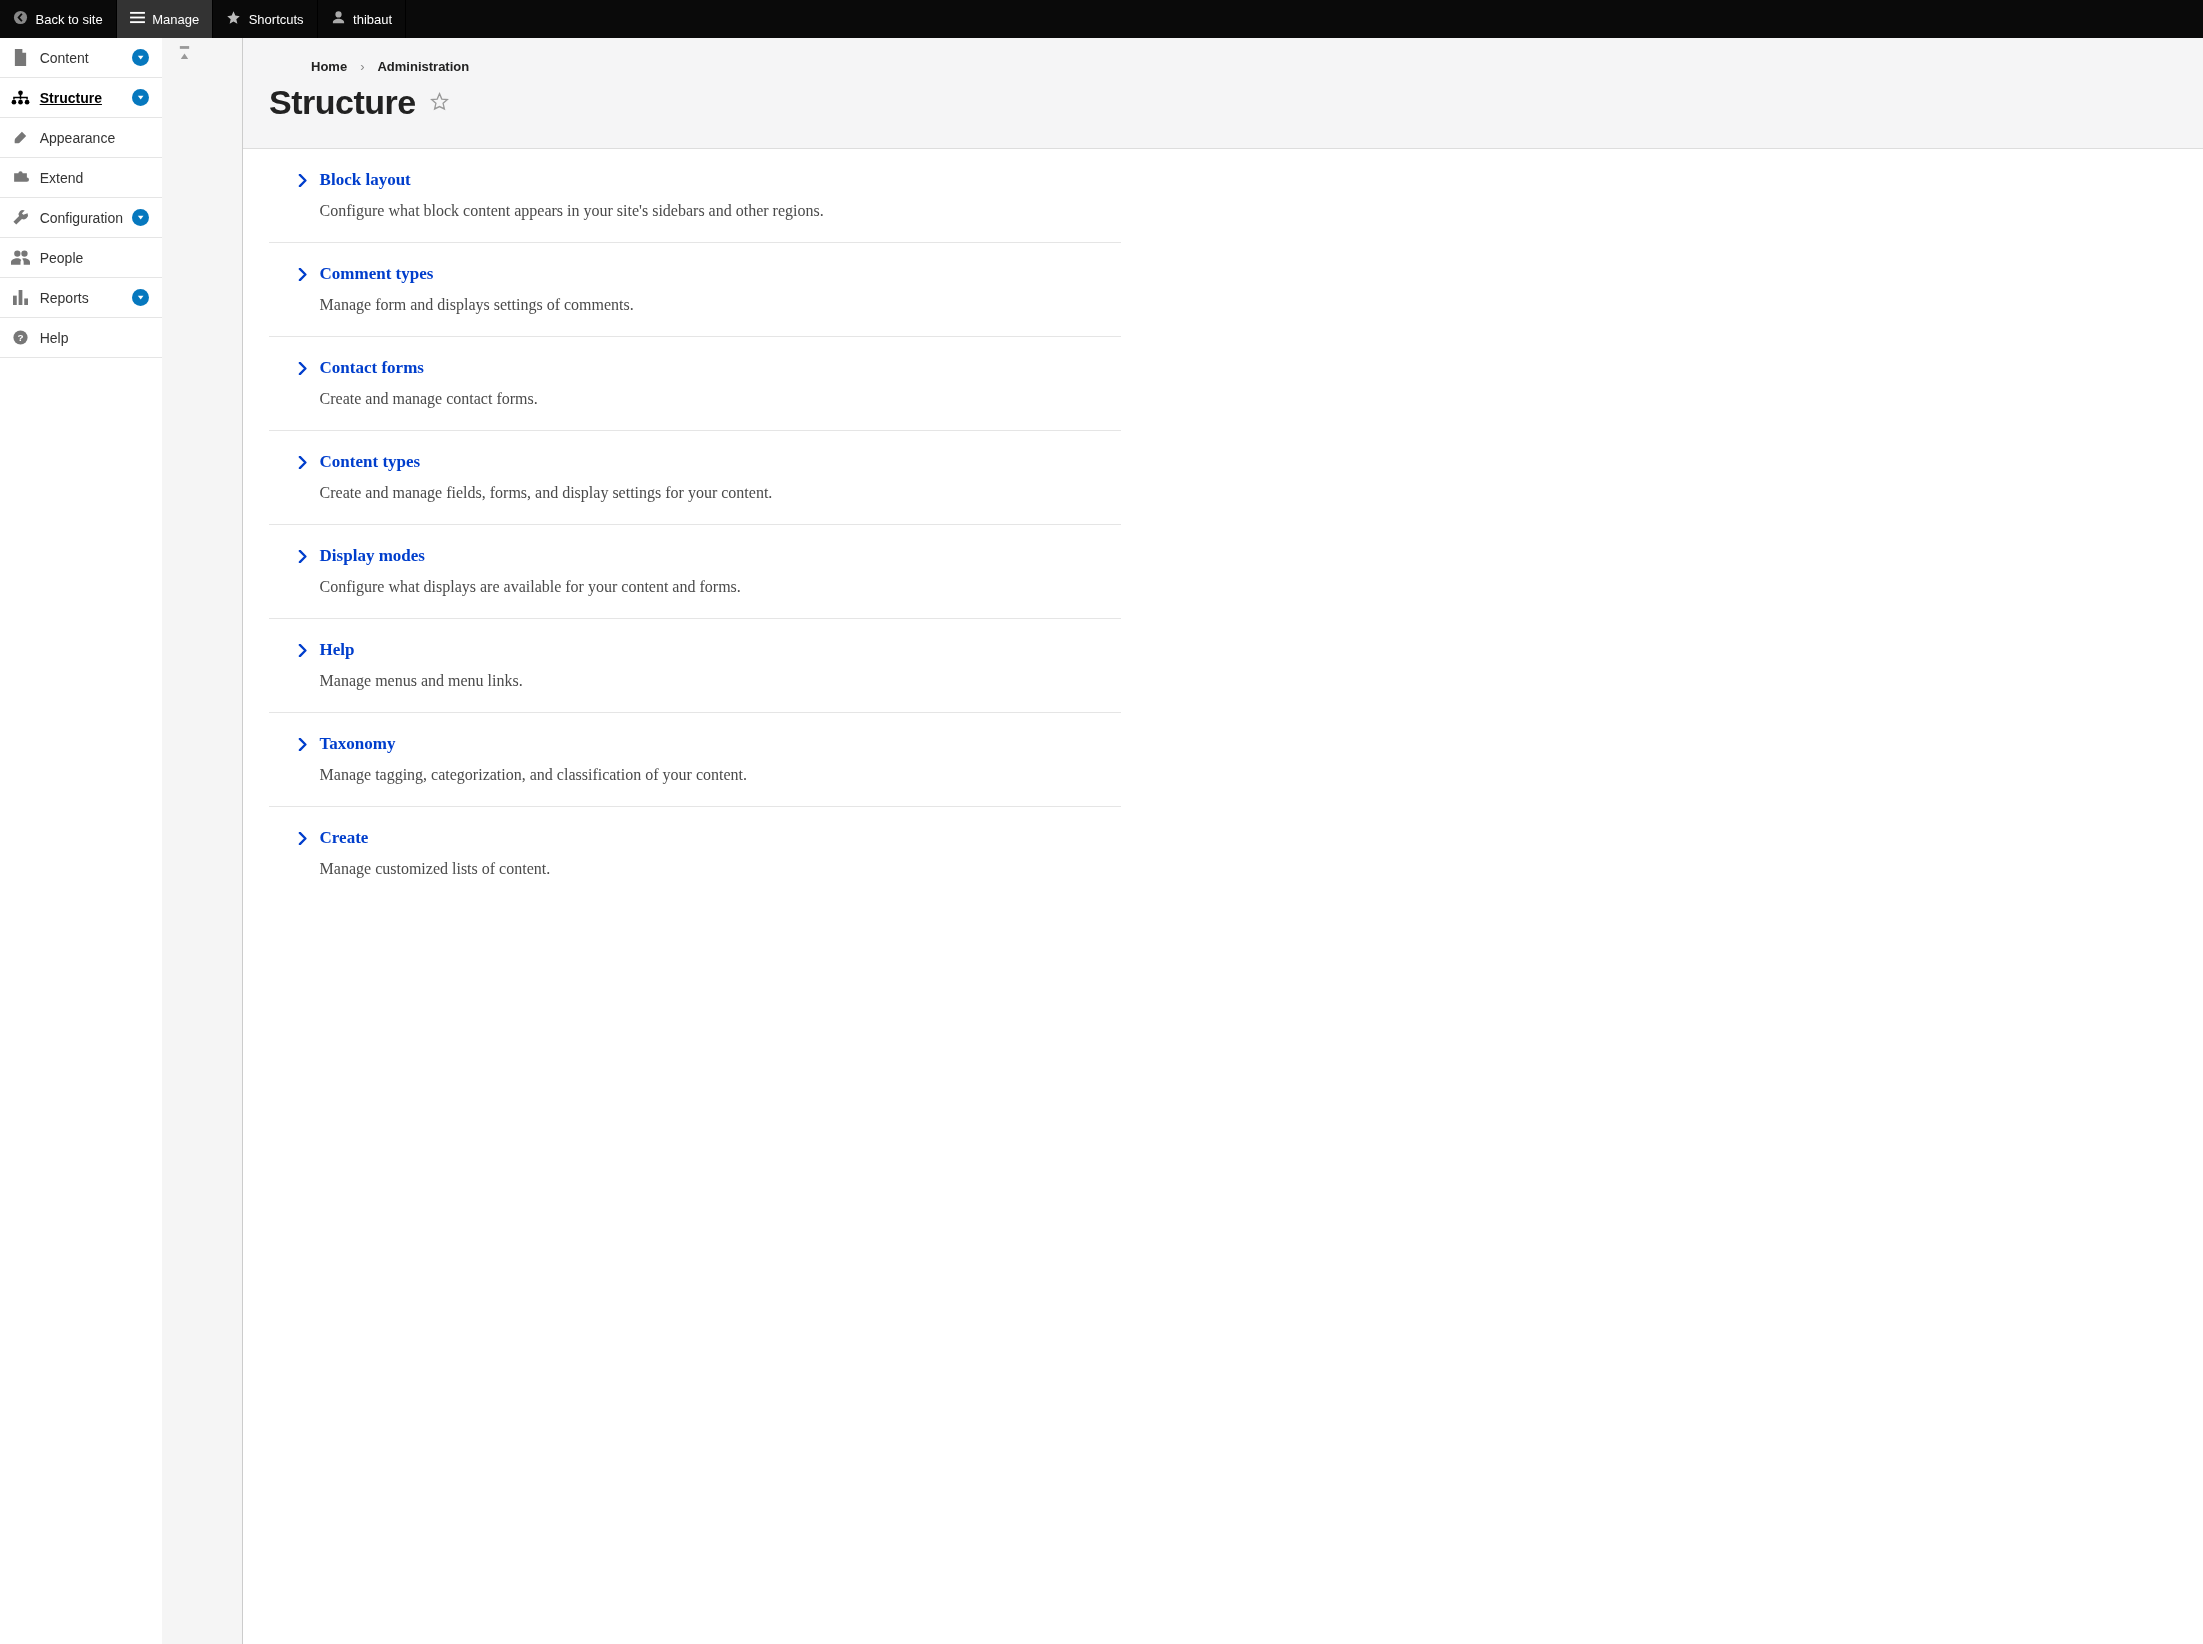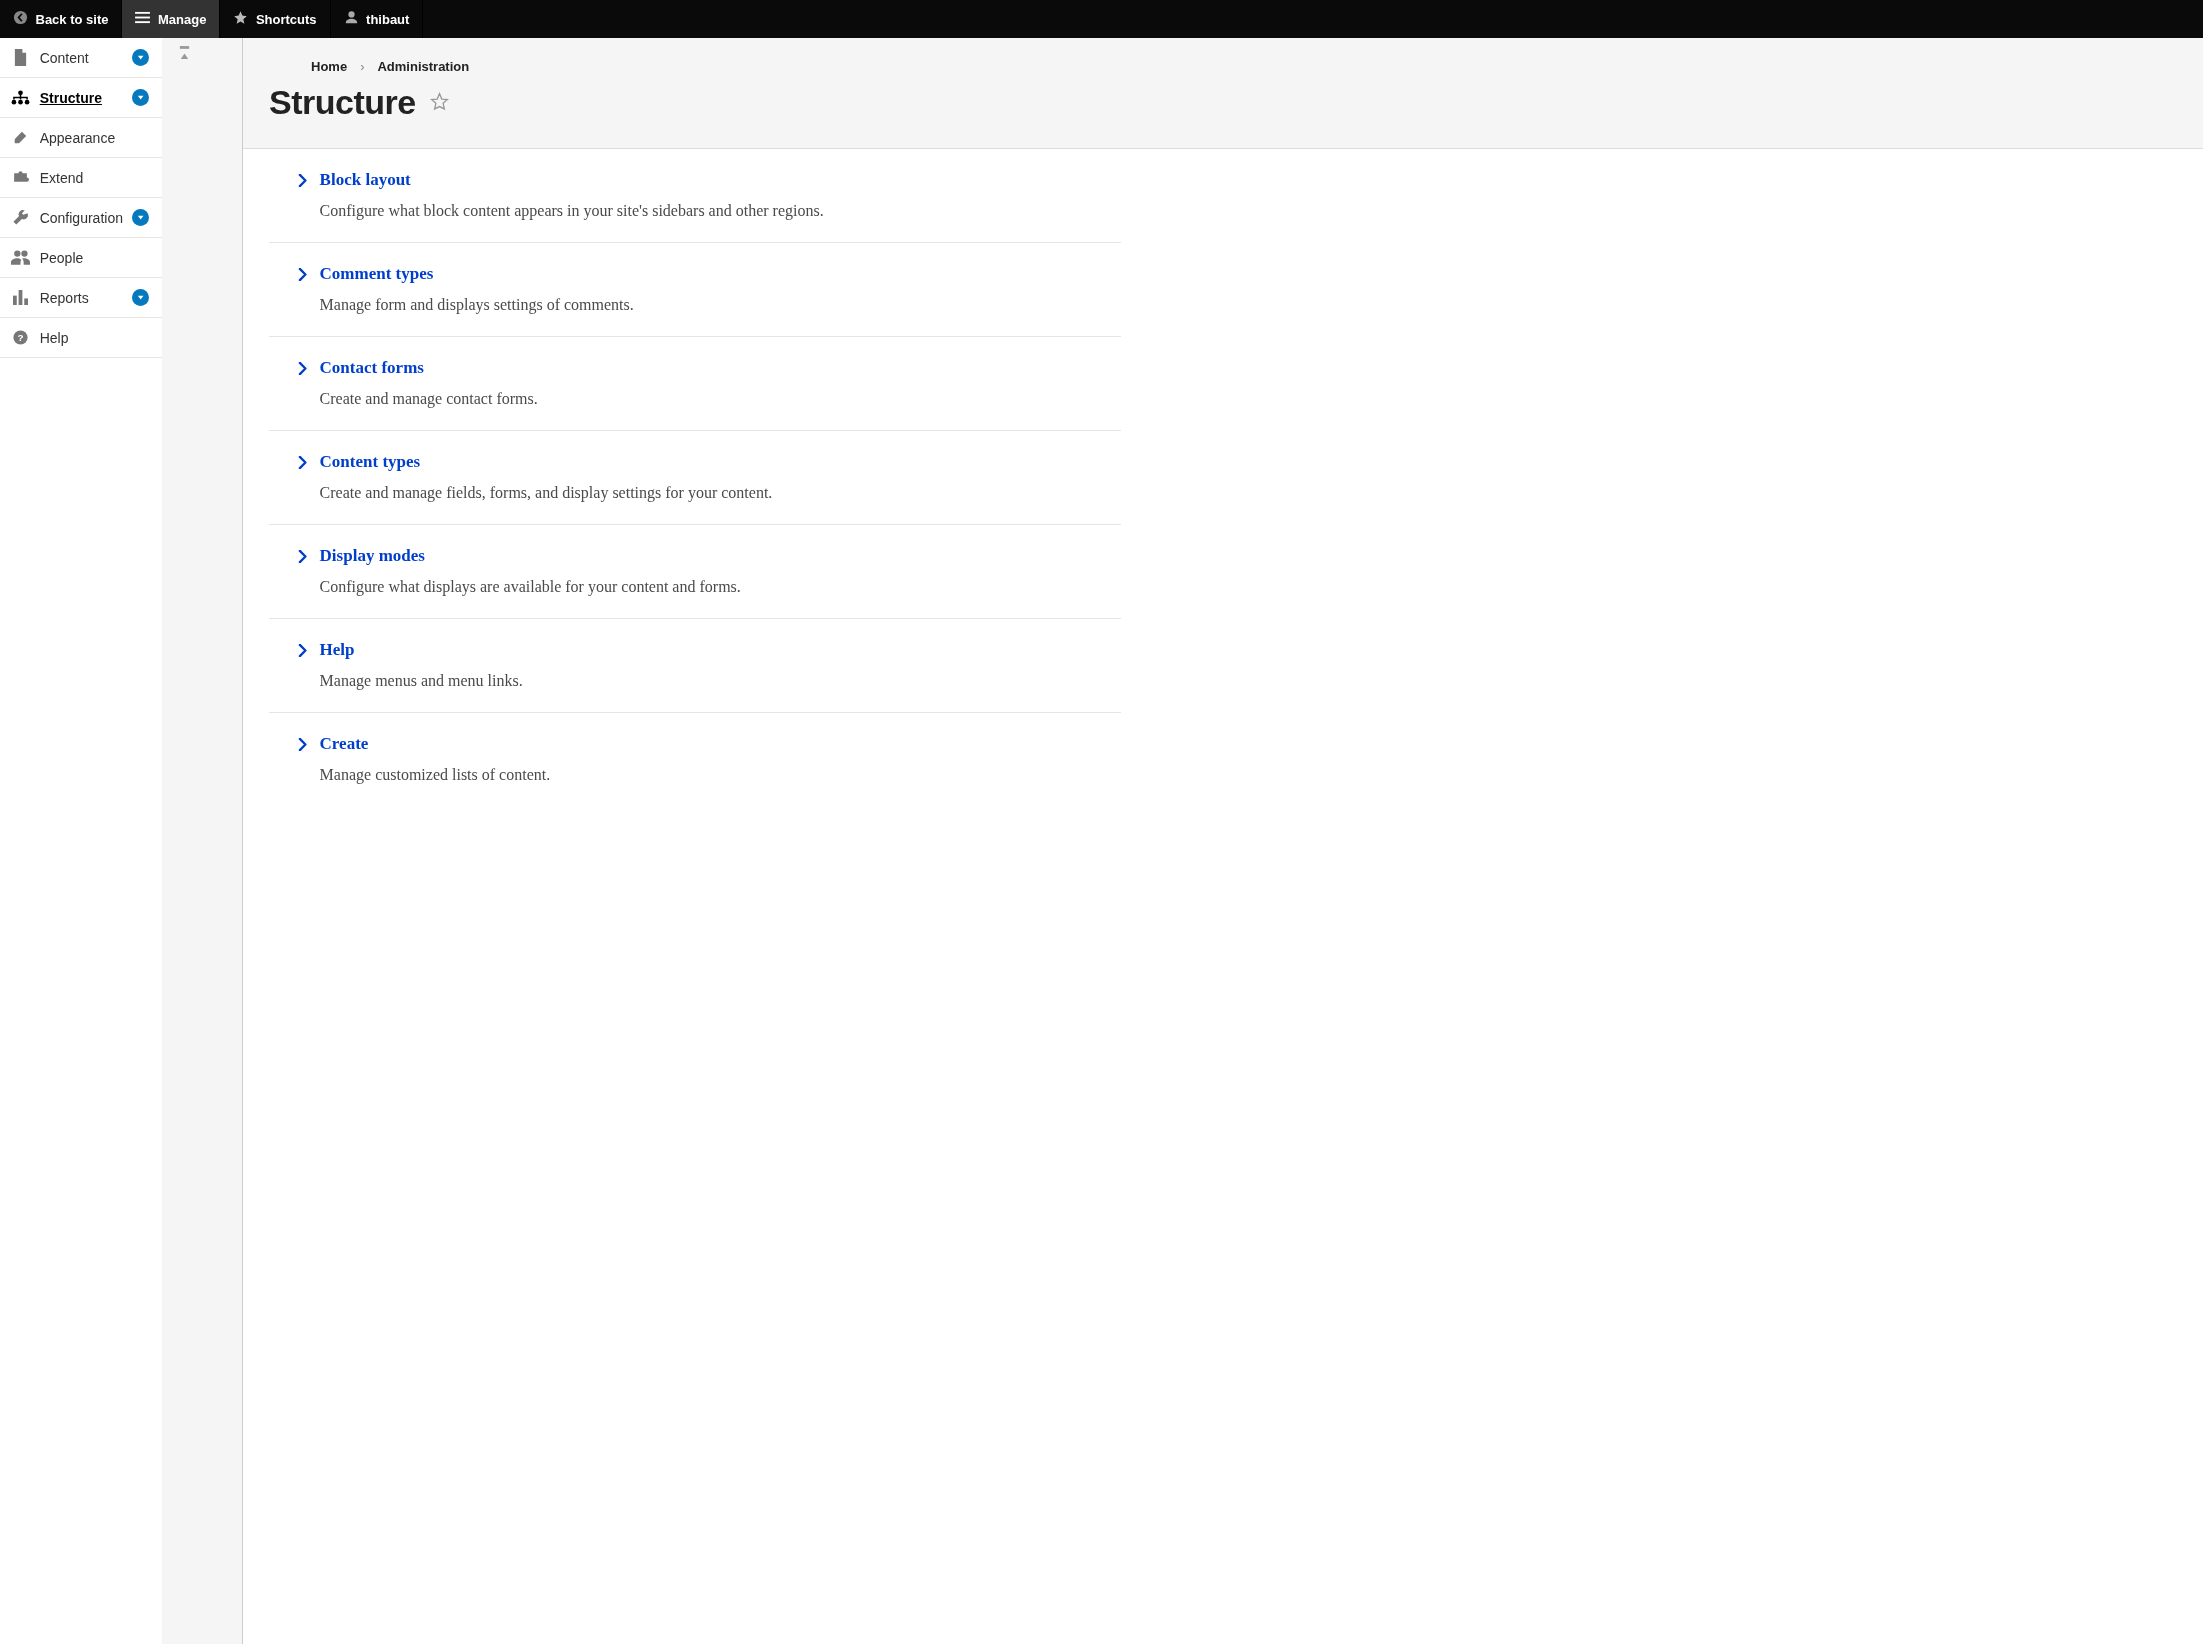--- a/index.html
+++ b/index.html
@@ -12,21 +12,21 @@
   }
 
   
   .topbar {
     height: 38px;
     background: #0a0a0a;
     display: flex;
     align-items: stretch;
     color: #fff;
     font-size: 13px;
-    font-weight: 700;
+    font-weight: 400;
   }
   .topbar .tb-item {
     display: flex;
     align-items: center;
     padding: 0 13px;
     gap: 7.5px;
     cursor: pointer;
     border-right: 0.9px solid #000;
   }
   .topbar .tb-item.active {
@@ -332,18 +332,21 @@
               <path d="M3 1l6 6-6 6" stroke="#003ecc" stroke-width="2.5" fill="none" stroke-linecap="round" stroke-linejoin="round"></path>
             </svg></span><a class="ai-title">Content types</a><div class="ai-desc">Create and manage fields, forms, and display settings for your content.</div></div>
         <div class="admin-item"><span class="chev"><svg width="11.3" height="13" viewBox="0 0 12 14">
               <path d="M3 1l6 6-6 6" stroke="#003ecc" stroke-width="2.5" fill="none" stroke-linecap="round" stroke-linejoin="round"></path>
             </svg></span><a class="ai-title">Display modes</a><div class="ai-desc">Configure what displays are available for your content and forms.</div></div>
         <div class="admin-item"><span class="chev"><svg width="11.3" height="13" viewBox="0 0 12 14">
               <path d="M3 1l6 6-6 6" stroke="#003ecc" stroke-width="2.5" fill="none" stroke-linecap="round" stroke-linejoin="round"></path>
             </svg></span><a class="ai-title">Help</a><div class="ai-desc">Manage menus and menu links.</div></div>
         <div class="admin-item"><span class="chev"><svg width="11.3" height="13" viewBox="0 0 12 14">
               <path d="M3 1l6 6-6 6" stroke="#003ecc" stroke-width="2.5" fill="none" stroke-linecap="round" stroke-linejoin="round"></path>
+            </svg></span><a class="ai-title">Taxonomy</a><div class="ai-desc">Manage tagging, categorization, and classification of your content.</div></div>
+        <div class="admin-item"><span class="chev"><svg width="11.3" height="13" viewBox="0 0 12 14">
+              <path d="M3 1l6 6-6 6" stroke="#003ecc" stroke-width="2.5" fill="none" stroke-linecap="round" stroke-linejoin="round"></path>
             </svg></span><a class="ai-title">Create</a><div class="ai-desc">Manage customized lists of content.</div></div>
       </div>
   </main>
 
 </div>
 
 
 </body></html>

